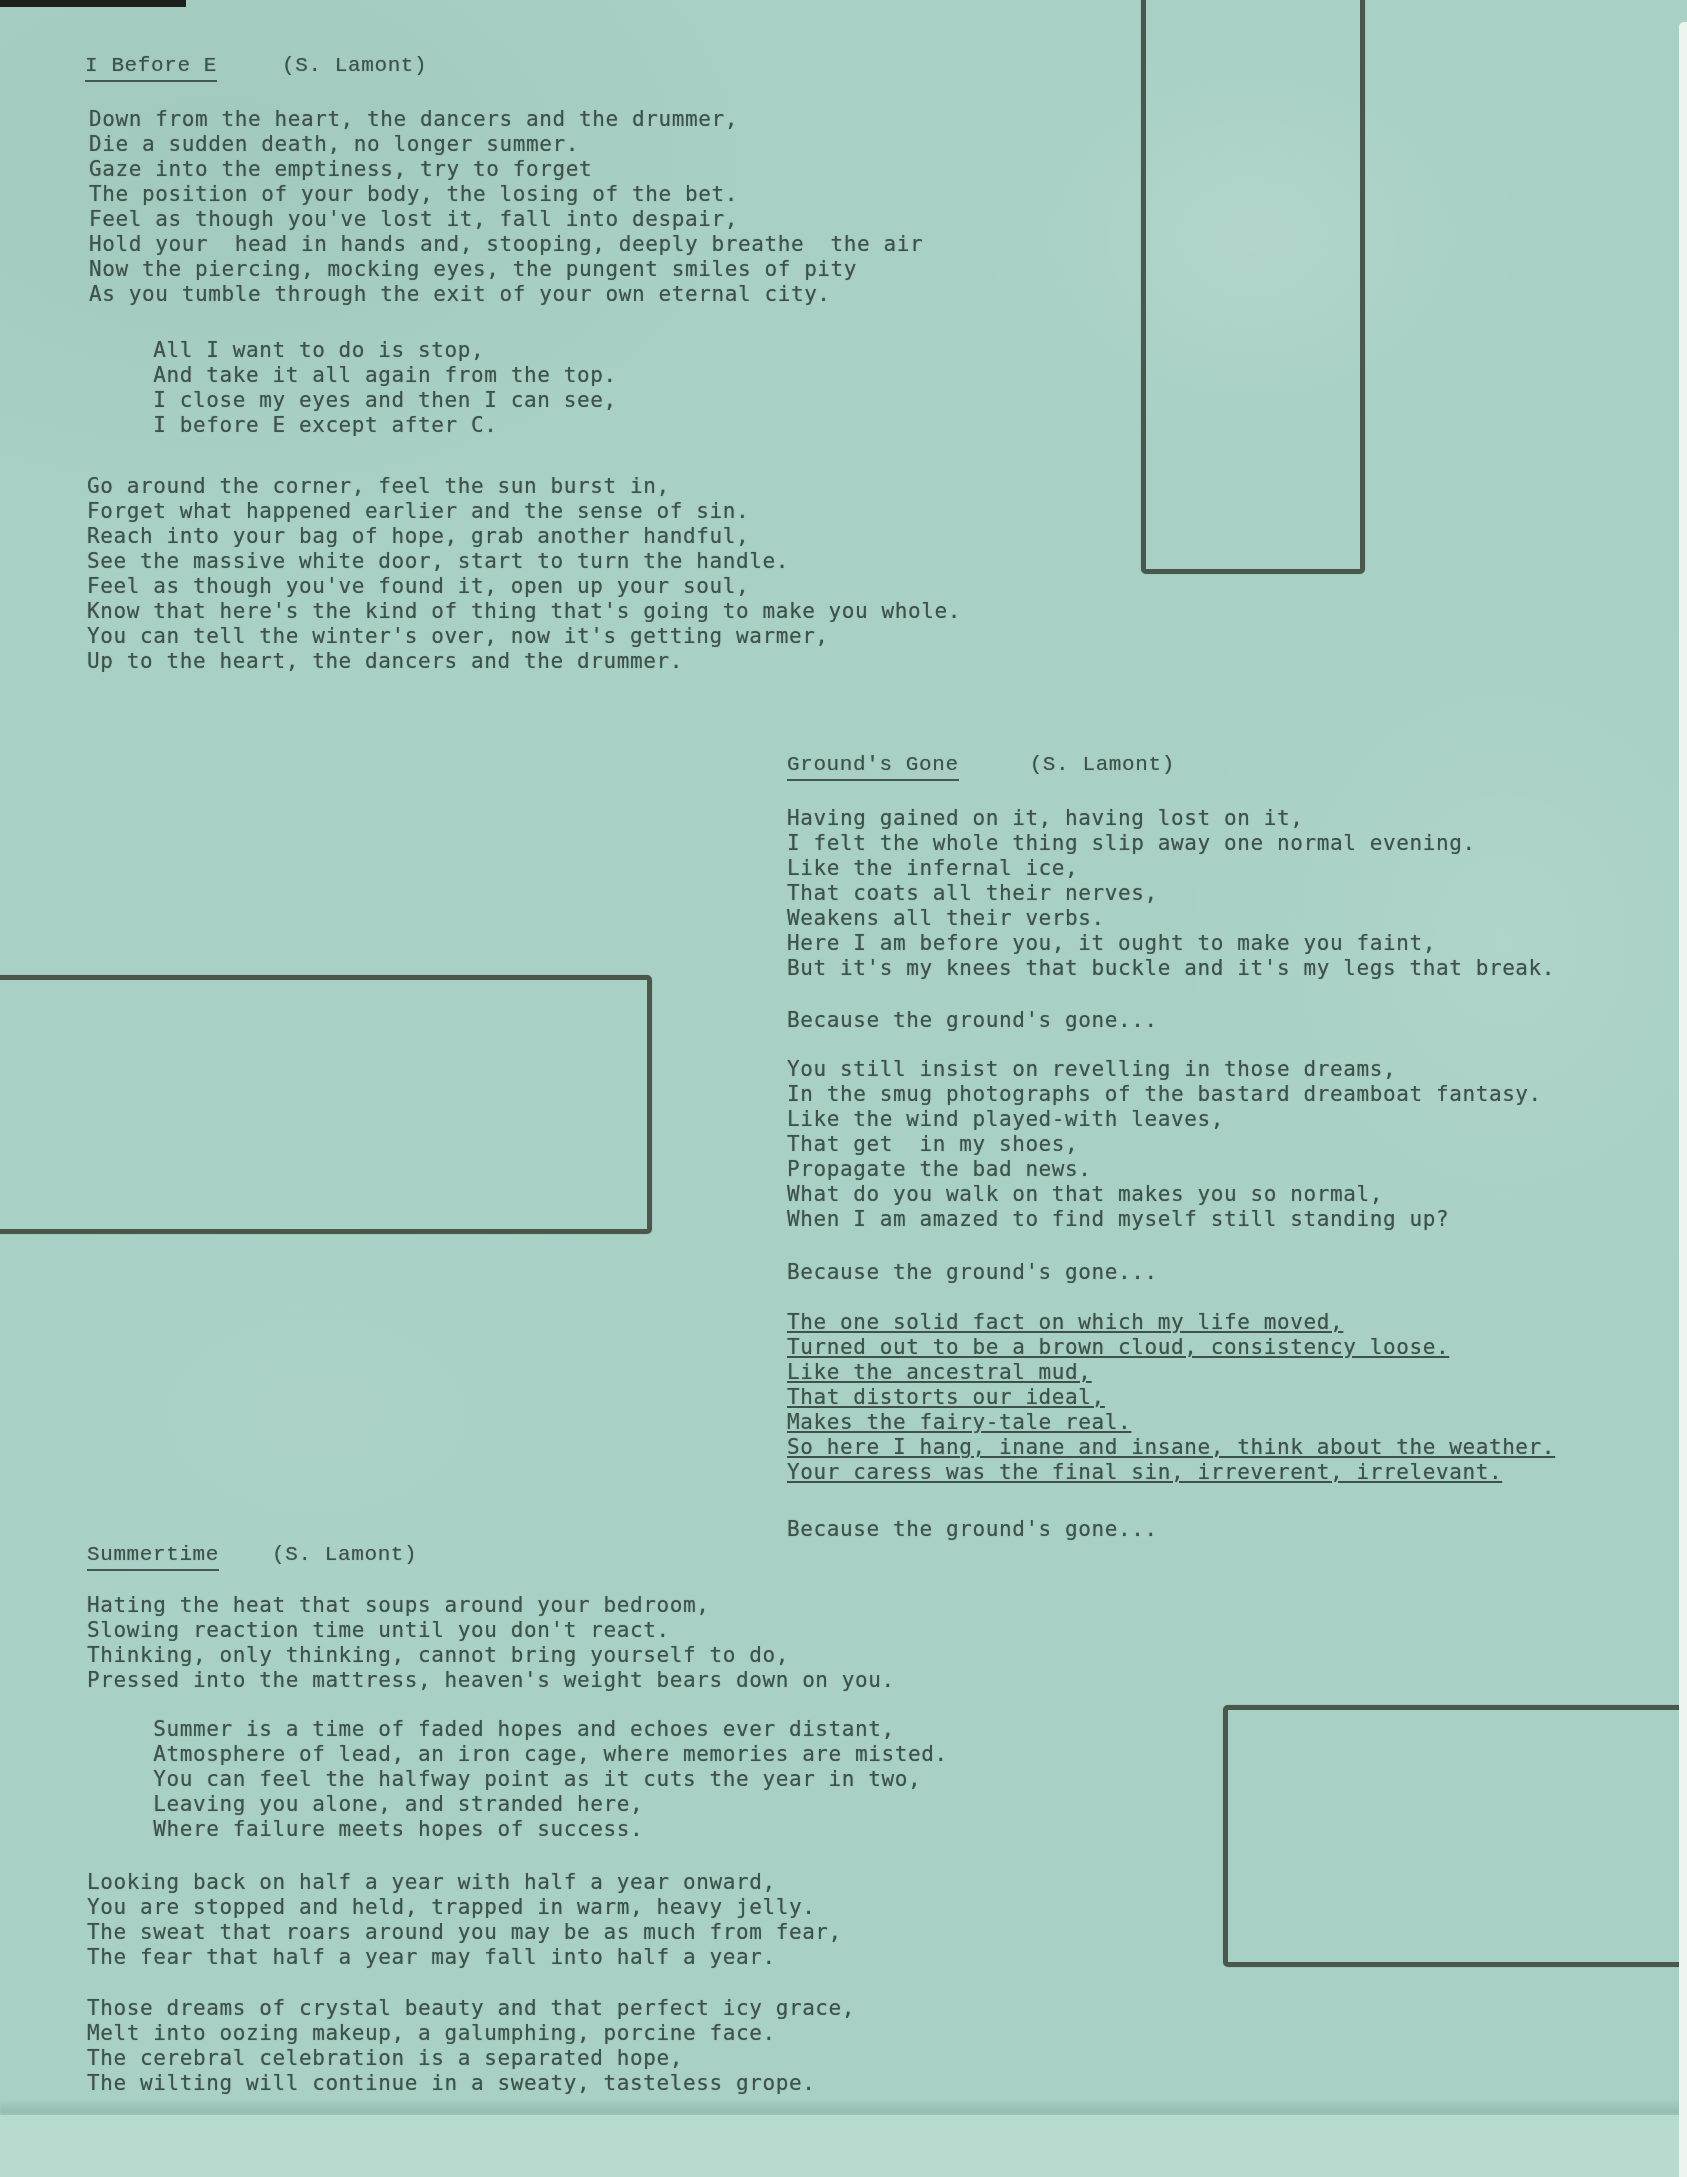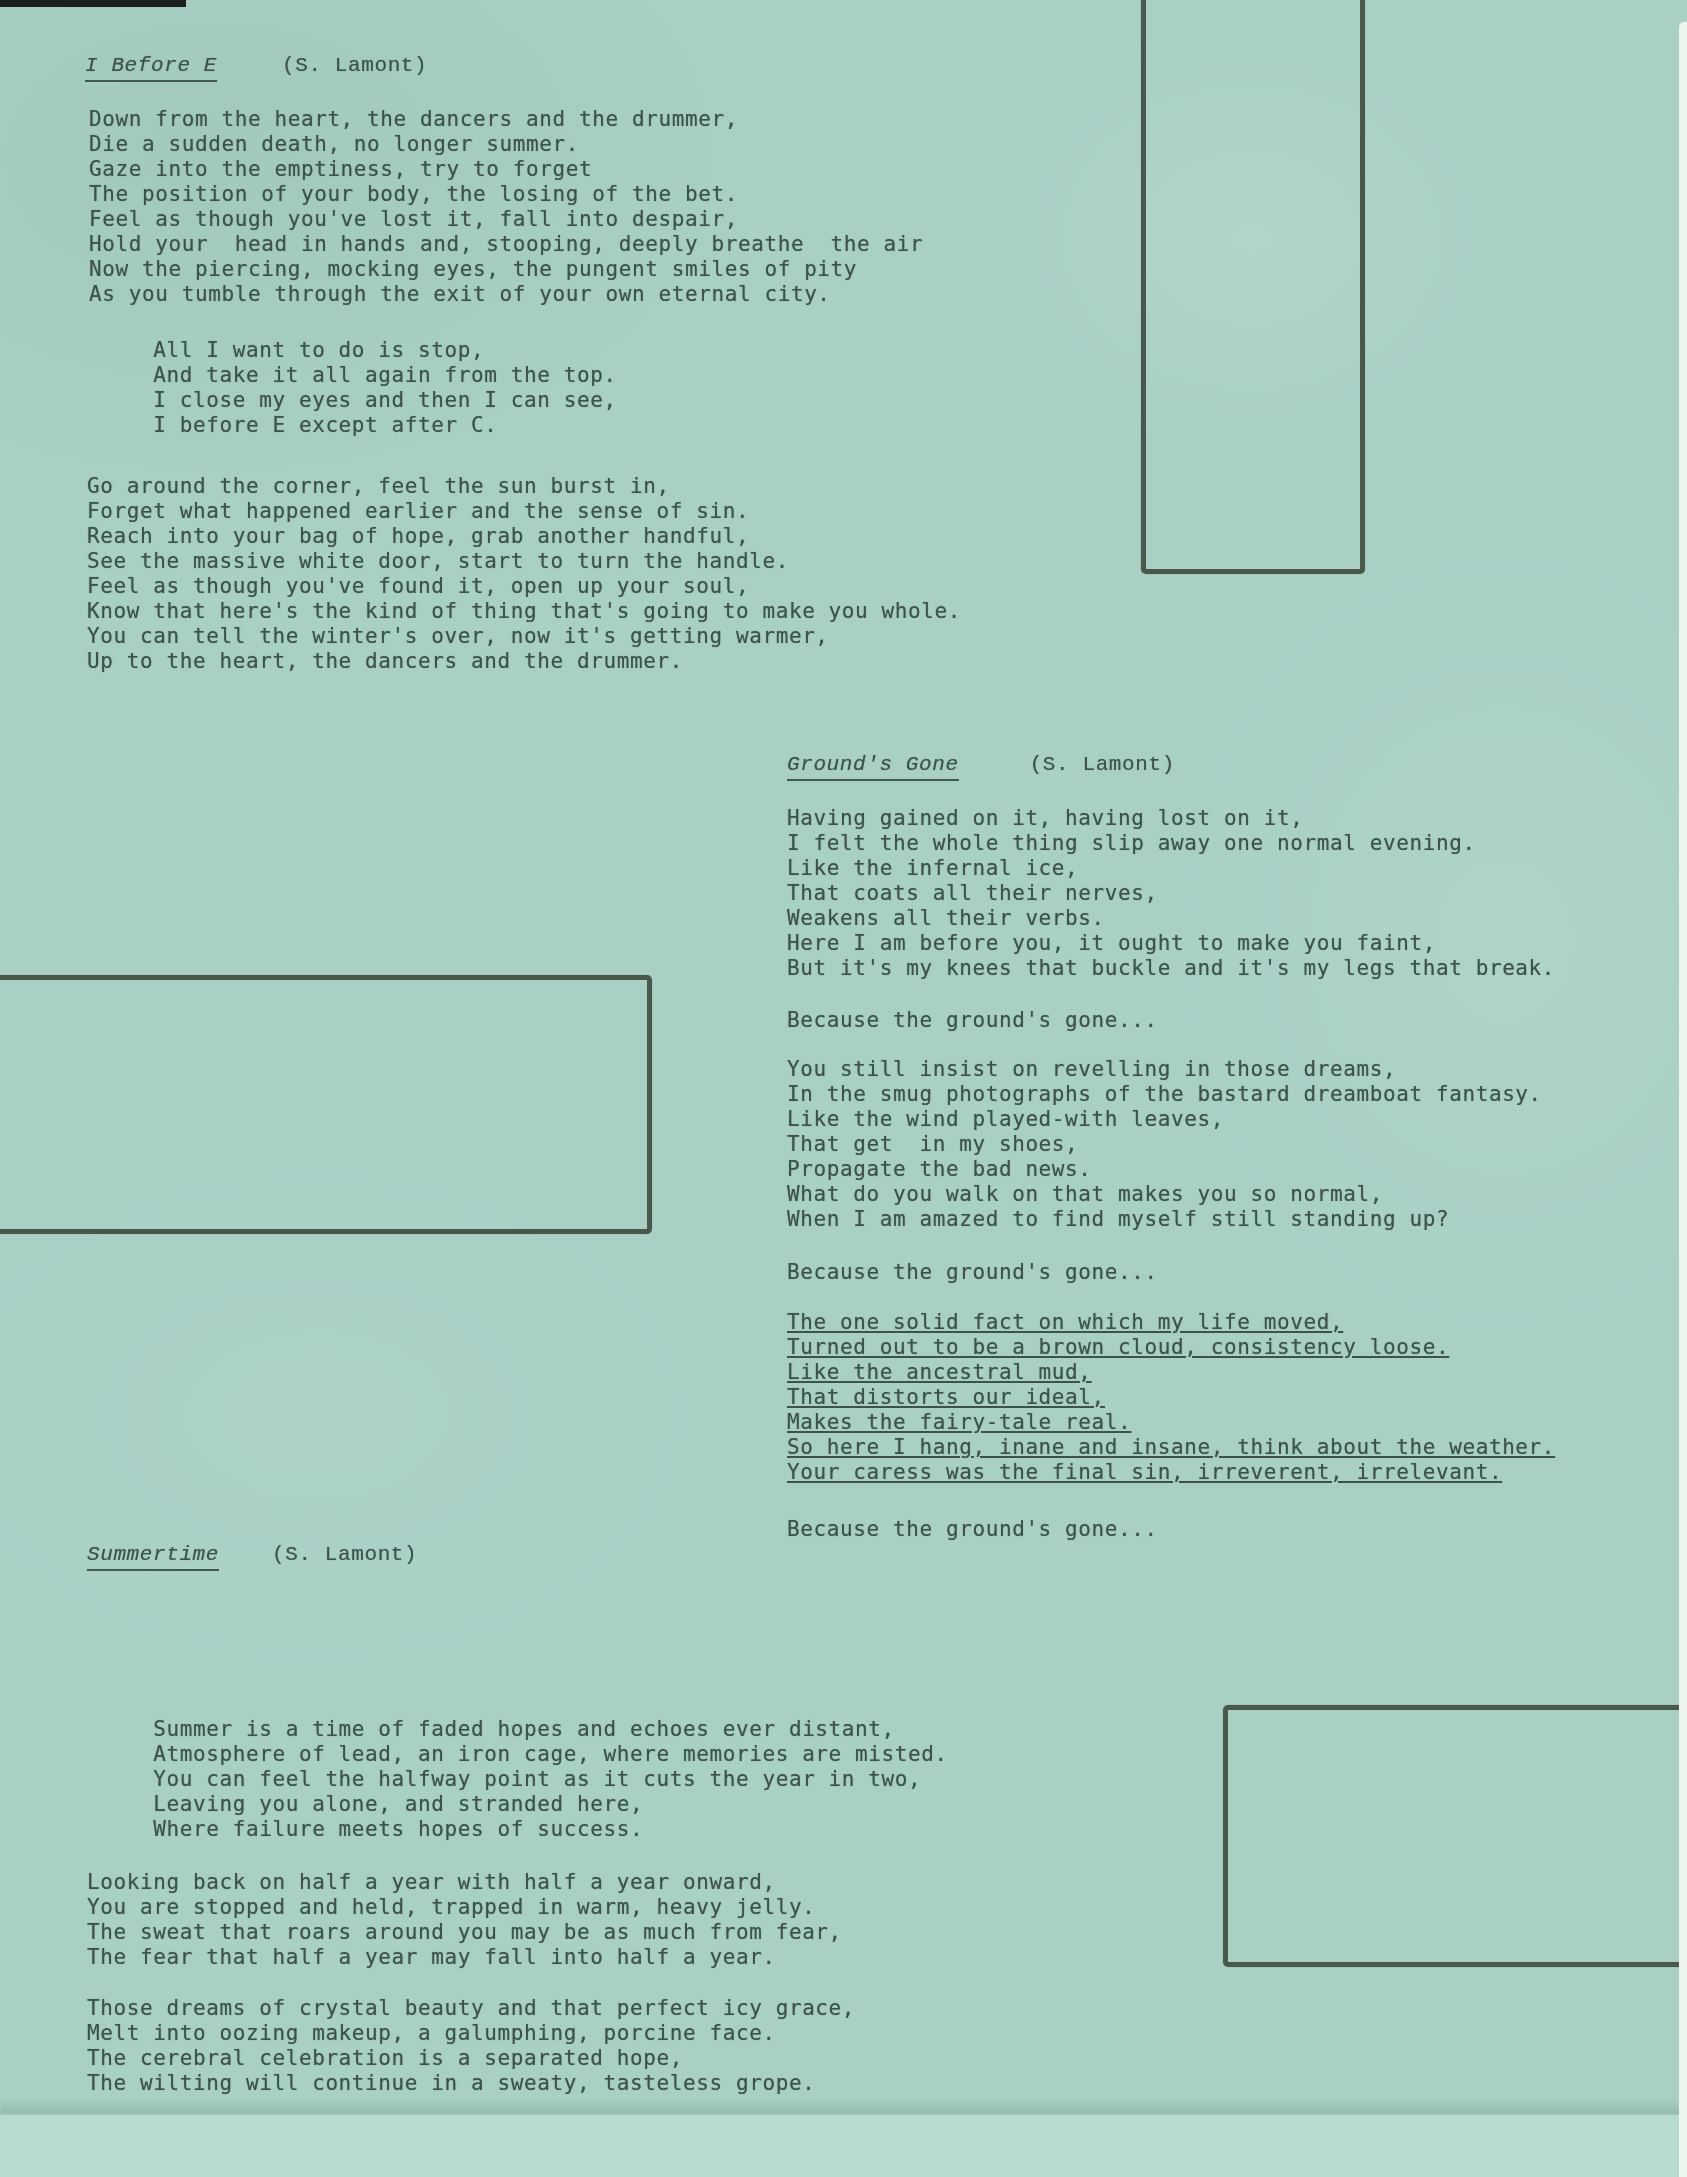--- a/index.html
+++ b/index.html
@@ -16,21 +16,21 @@
       radial-gradient(812px 515px at 218px 158px, rgba(28,68,58,0.05), rgba(28,68,58,0) 70%),
       #a8d0c5;
   }
   .txt {
     position:absolute; margin:0;
     font-size:21px; line-height:25px; letter-spacing:0.6px;
     white-space:pre;
     text-shadow:0 0 1px rgba(62,82,74,0.55);
   }
   .title-row { display:flex; align-items:flex-start; }
-  .song-title { border-bottom:2px solid rgba(62,82,74,0.95); padding-bottom:2px;font-style:italic; }
+  .song-title { border-bottom:2px solid rgba(62,82,74,0.95); padding-bottom:2px; }
   .credit-gap-1 { margin-left:65px; }
   .credit-gap-2 { margin-left:71px; }
   .credit-gap-3 { margin-left:53px; }
   .pbox {
     position:absolute;
     border:5px solid #4c574c;
     border-radius:5px;
     box-shadow:0 0 1px rgba(60,70,60,0.6);
   }
   .top-strip  { position:absolute; left:0; top:0; width:186px; height:7px; background:#1d201d; }
@@ -105,20 +105,24 @@
 That distorts our ideal,
 Makes the fairy-tale real.
 So here I hang, inane and insane, think about the weather.
 Your caress was the final sin, irreverent, irrelevant.</pre>
   <pre class="txt" style="left:787px; top:1517px;">Because the ground's gone...</pre>
 
   <div class="txt title-row" style="left:87px; top:1542px;">
     <span class="song-title">Summertime</span>
     <span class="credit-gap-3">(S. Lamont)</span>
   </div>
+  <pre class="txt" style="left:87px; top:1593px;">Hating the heat that soups around your bedroom,
+Slowing reaction time until you don't react.
+Thinking, only thinking, cannot bring yourself to do,
+Pressed into the mattress, heaven's weight bears down on you.</pre>
   <pre class="txt" style="left:87px; top:1717px;">     Summer is a time of faded hopes and echoes ever distant,
      Atmosphere of lead, an iron cage, where memories are misted.
      You can feel the halfway point as it cuts the year in two,
      Leaving you alone, and stranded here,
      Where failure meets hopes of success.</pre>
   <pre class="txt" style="left:87px; top:1870px;">Looking back on half a year with half a year onward,
 You are stopped and held, trapped in warm, heavy jelly.
 The sweat that roars around you may be as much from fear,
 The fear that half a year may fall into half a year.</pre>
   <pre class="txt" style="left:87px; top:1996px;">Those dreams of crystal beauty and that perfect icy grace,

